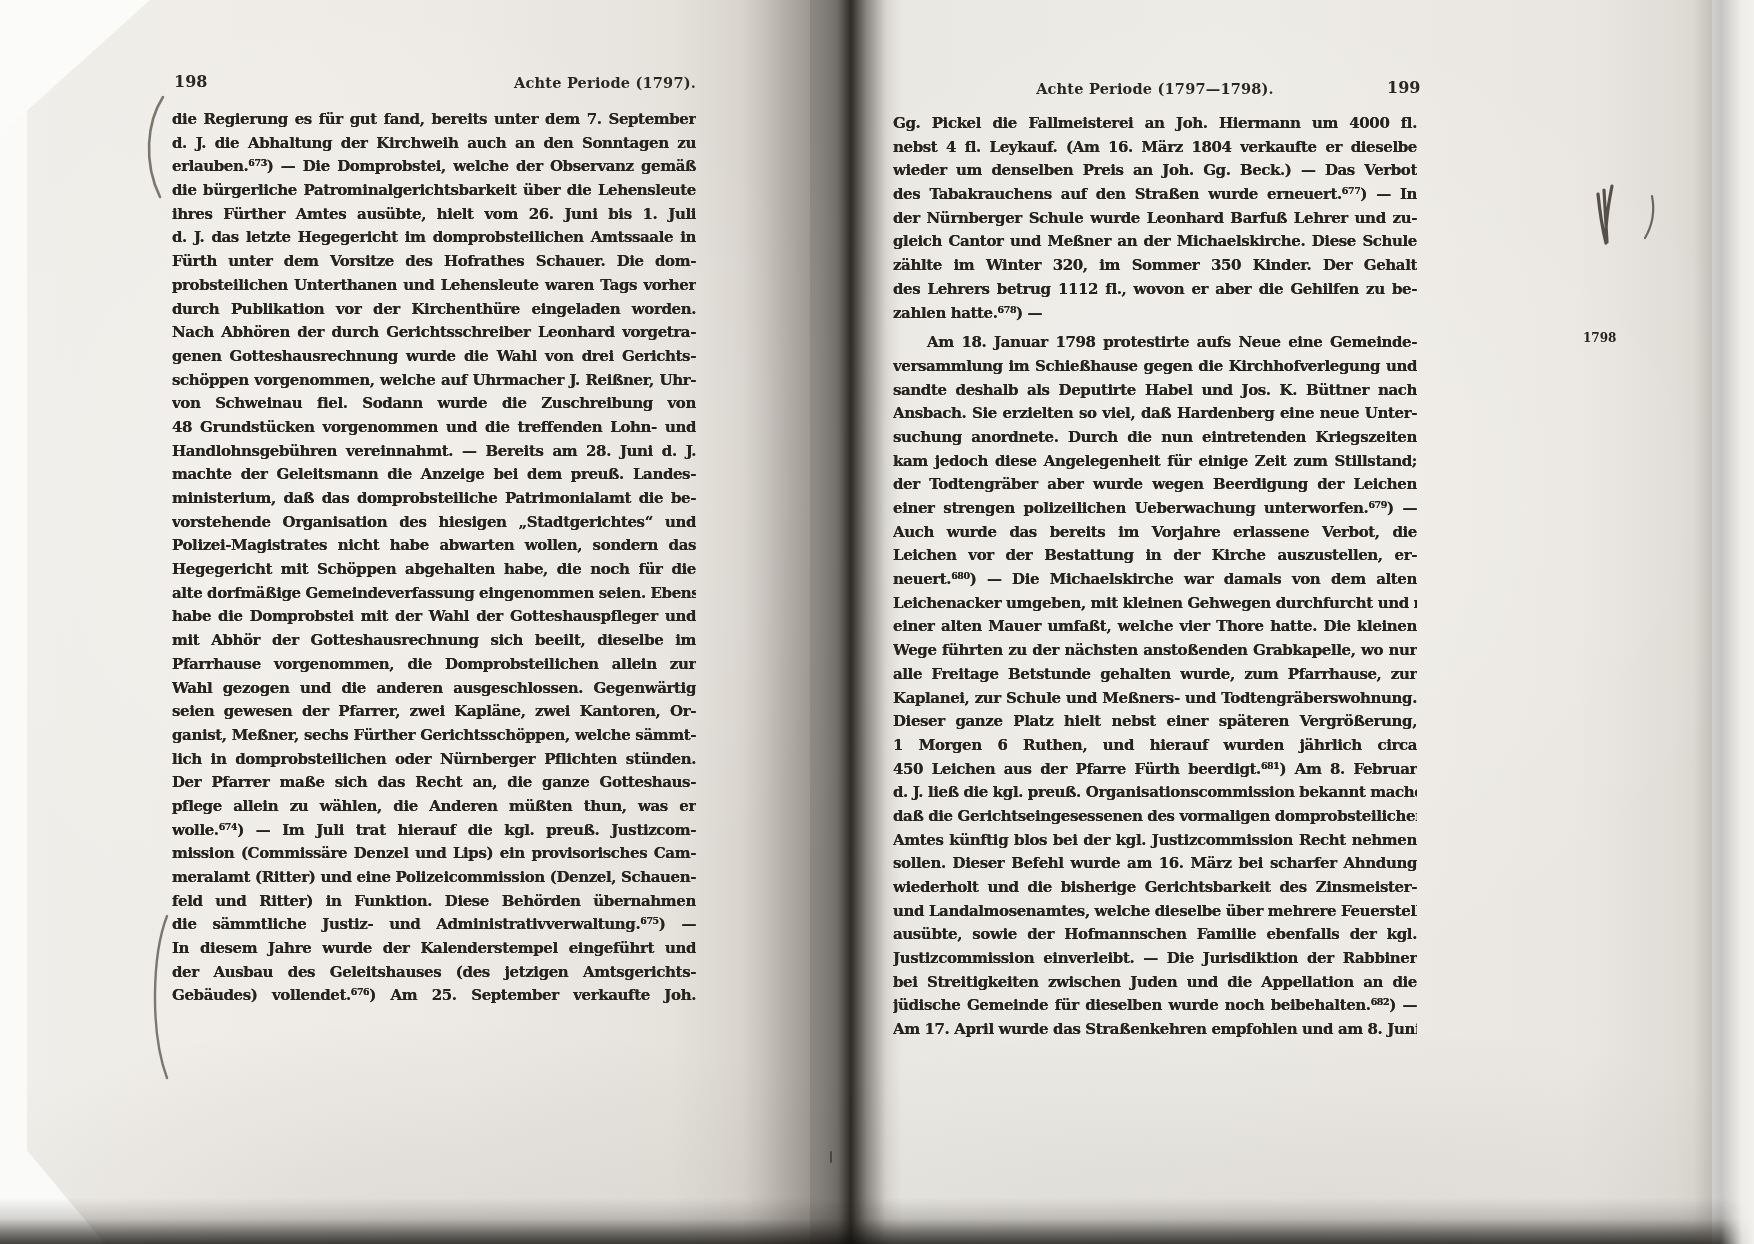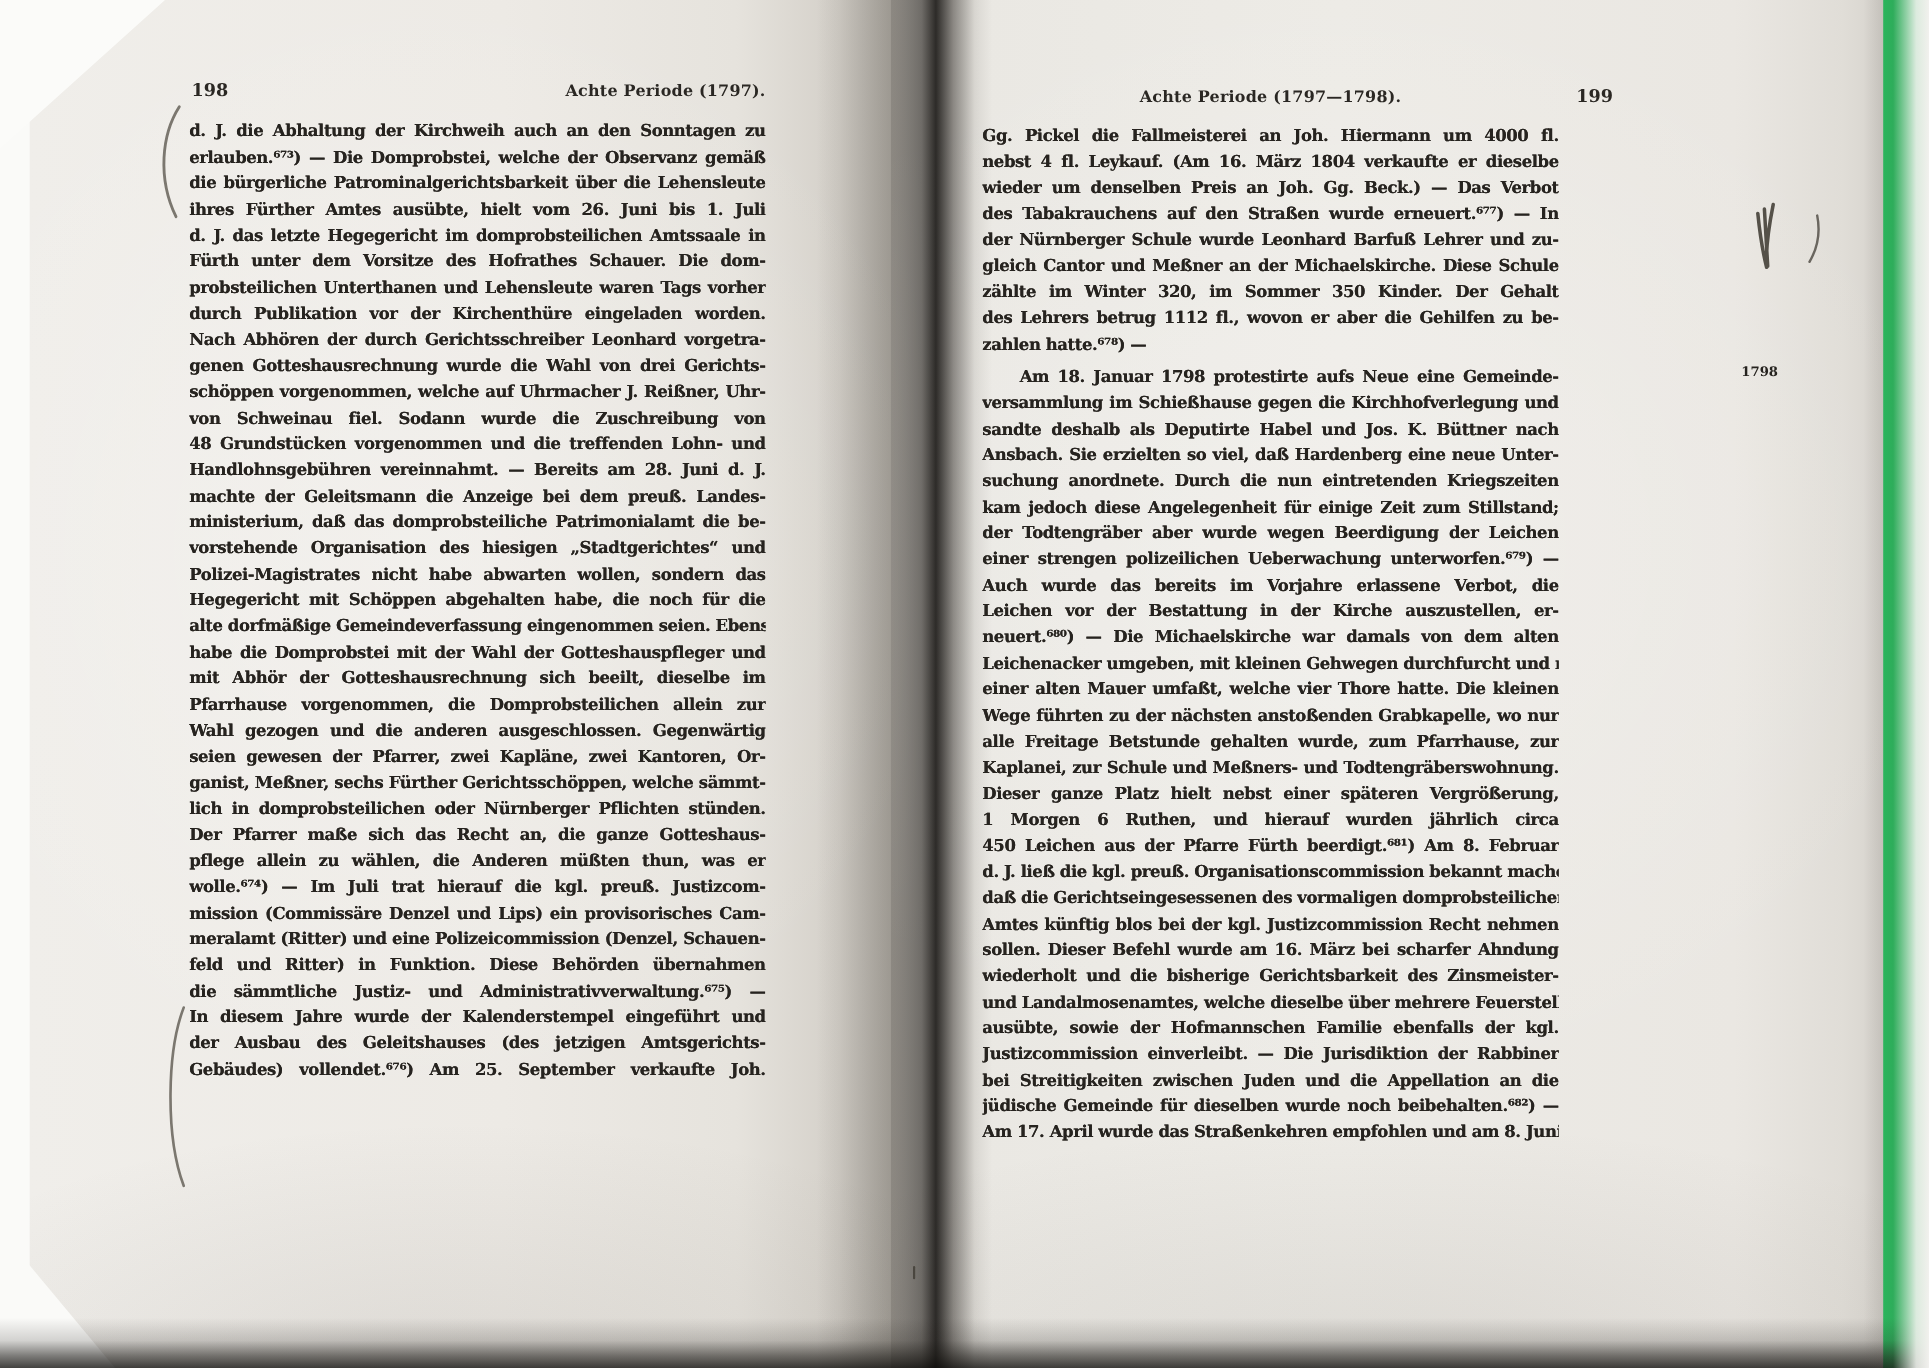--- a/index.html
+++ b/index.html
@@ -1,17 +1,17 @@
 <!DOCTYPE html>
 <html><head>
 <meta charset="utf-8">
 <style>
   html,body{margin:0;padding:0;background:#9a968f;}
   .scan{position:relative;width:1754px;height:1244px;overflow:hidden;
-        background:#22c55e;font-family:"DejaVu Serif",serif;}
+        background:#e5e5e5;font-family:"DejaVu Serif",serif;}
   
   .page{position:absolute;top:0;height:1244px;}
   .page-left{left:26px;width:784px;
     background:linear-gradient(90deg,#f0eeea 0%,#edeae5 55%,#e6e3dd 82%,#d4d0c9 94%,#bdb9b1 100%);}
   .page-right{left:810px;width:902px;
     background:linear-gradient(90deg,#a9a59e 0%,#d8d5cf 3%,#eae8e3 9%,#edebe6 45%,#eae7e2 85%,#e0ddd7 96%,#d6d3cd 100%);}
   
   .page-left::after,.page-right::after{content:"";position:absolute;inset:0;pointer-events:none;
     background:radial-gradient(ellipse 90% 60% at 45% 40%,rgba(255,255,255,0.25),rgba(0,0,0,0) 70%),
                radial-gradient(ellipse 120% 30% at 50% 100%,rgba(70,64,56,0.10),rgba(0,0,0,0) 60%);}
@@ -44,23 +44,24 @@
 
 <div class="scan">
 
   <div class="page page-left"></div>
   <div class="page page-right"></div>
 
   <span class="pagenum" style="left:174px;top:72px;">198</span>
   <span class="running" style="left:172px;width:524px;text-align:right;top:74px;">Achte Periode (1797).</span>
 
   <span class="running" style="left:893px;width:524px;text-align:center;top:80px;">Achte Periode (1797—1798).</span>
-  <span class="pagenum" style="left:1387px;top:78px;margin-left:46px;">199</span>
+  <span class="pagenum" style="left:1387px;top:78px;">199</span>
 
   <div class="textblock" style="left:172px;top:108px;">
+      <div class="tline">die Regierung es für gut fand, bereits unter dem 7. September</div>
       <div class="tline">d. J. die Abhaltung der Kirchweih auch an den Sonntagen zu</div>
       <div class="tline">erlauben.⁶⁷³) — Die Domprobstei, welche der Observanz gemäß</div>
       <div class="tline">die bürgerliche Patrominalgerichtsbarkeit über die Lehensleute</div>
       <div class="tline">ihres Fürther Amtes ausübte, hielt vom 26. Juni bis 1. Juli</div>
       <div class="tline">d. J. das letzte Hegegericht im domprobsteilichen Amtssaale in</div>
       <div class="tline">Fürth unter dem Vorsitze des Hofrathes Schauer.  Die dom-</div>
       <div class="tline">probsteilichen Unterthanen und Lehensleute waren Tags vorher</div>
       <div class="tline">durch Publikation vor der Kirchenthüre eingeladen worden.</div>
       <div class="tline">Nach Abhören der durch Gerichtsschreiber Leonhard vorgetra-</div>
       <div class="tline">genen Gotteshausrechnung wurde die Wahl von drei Gerichts-</div>

